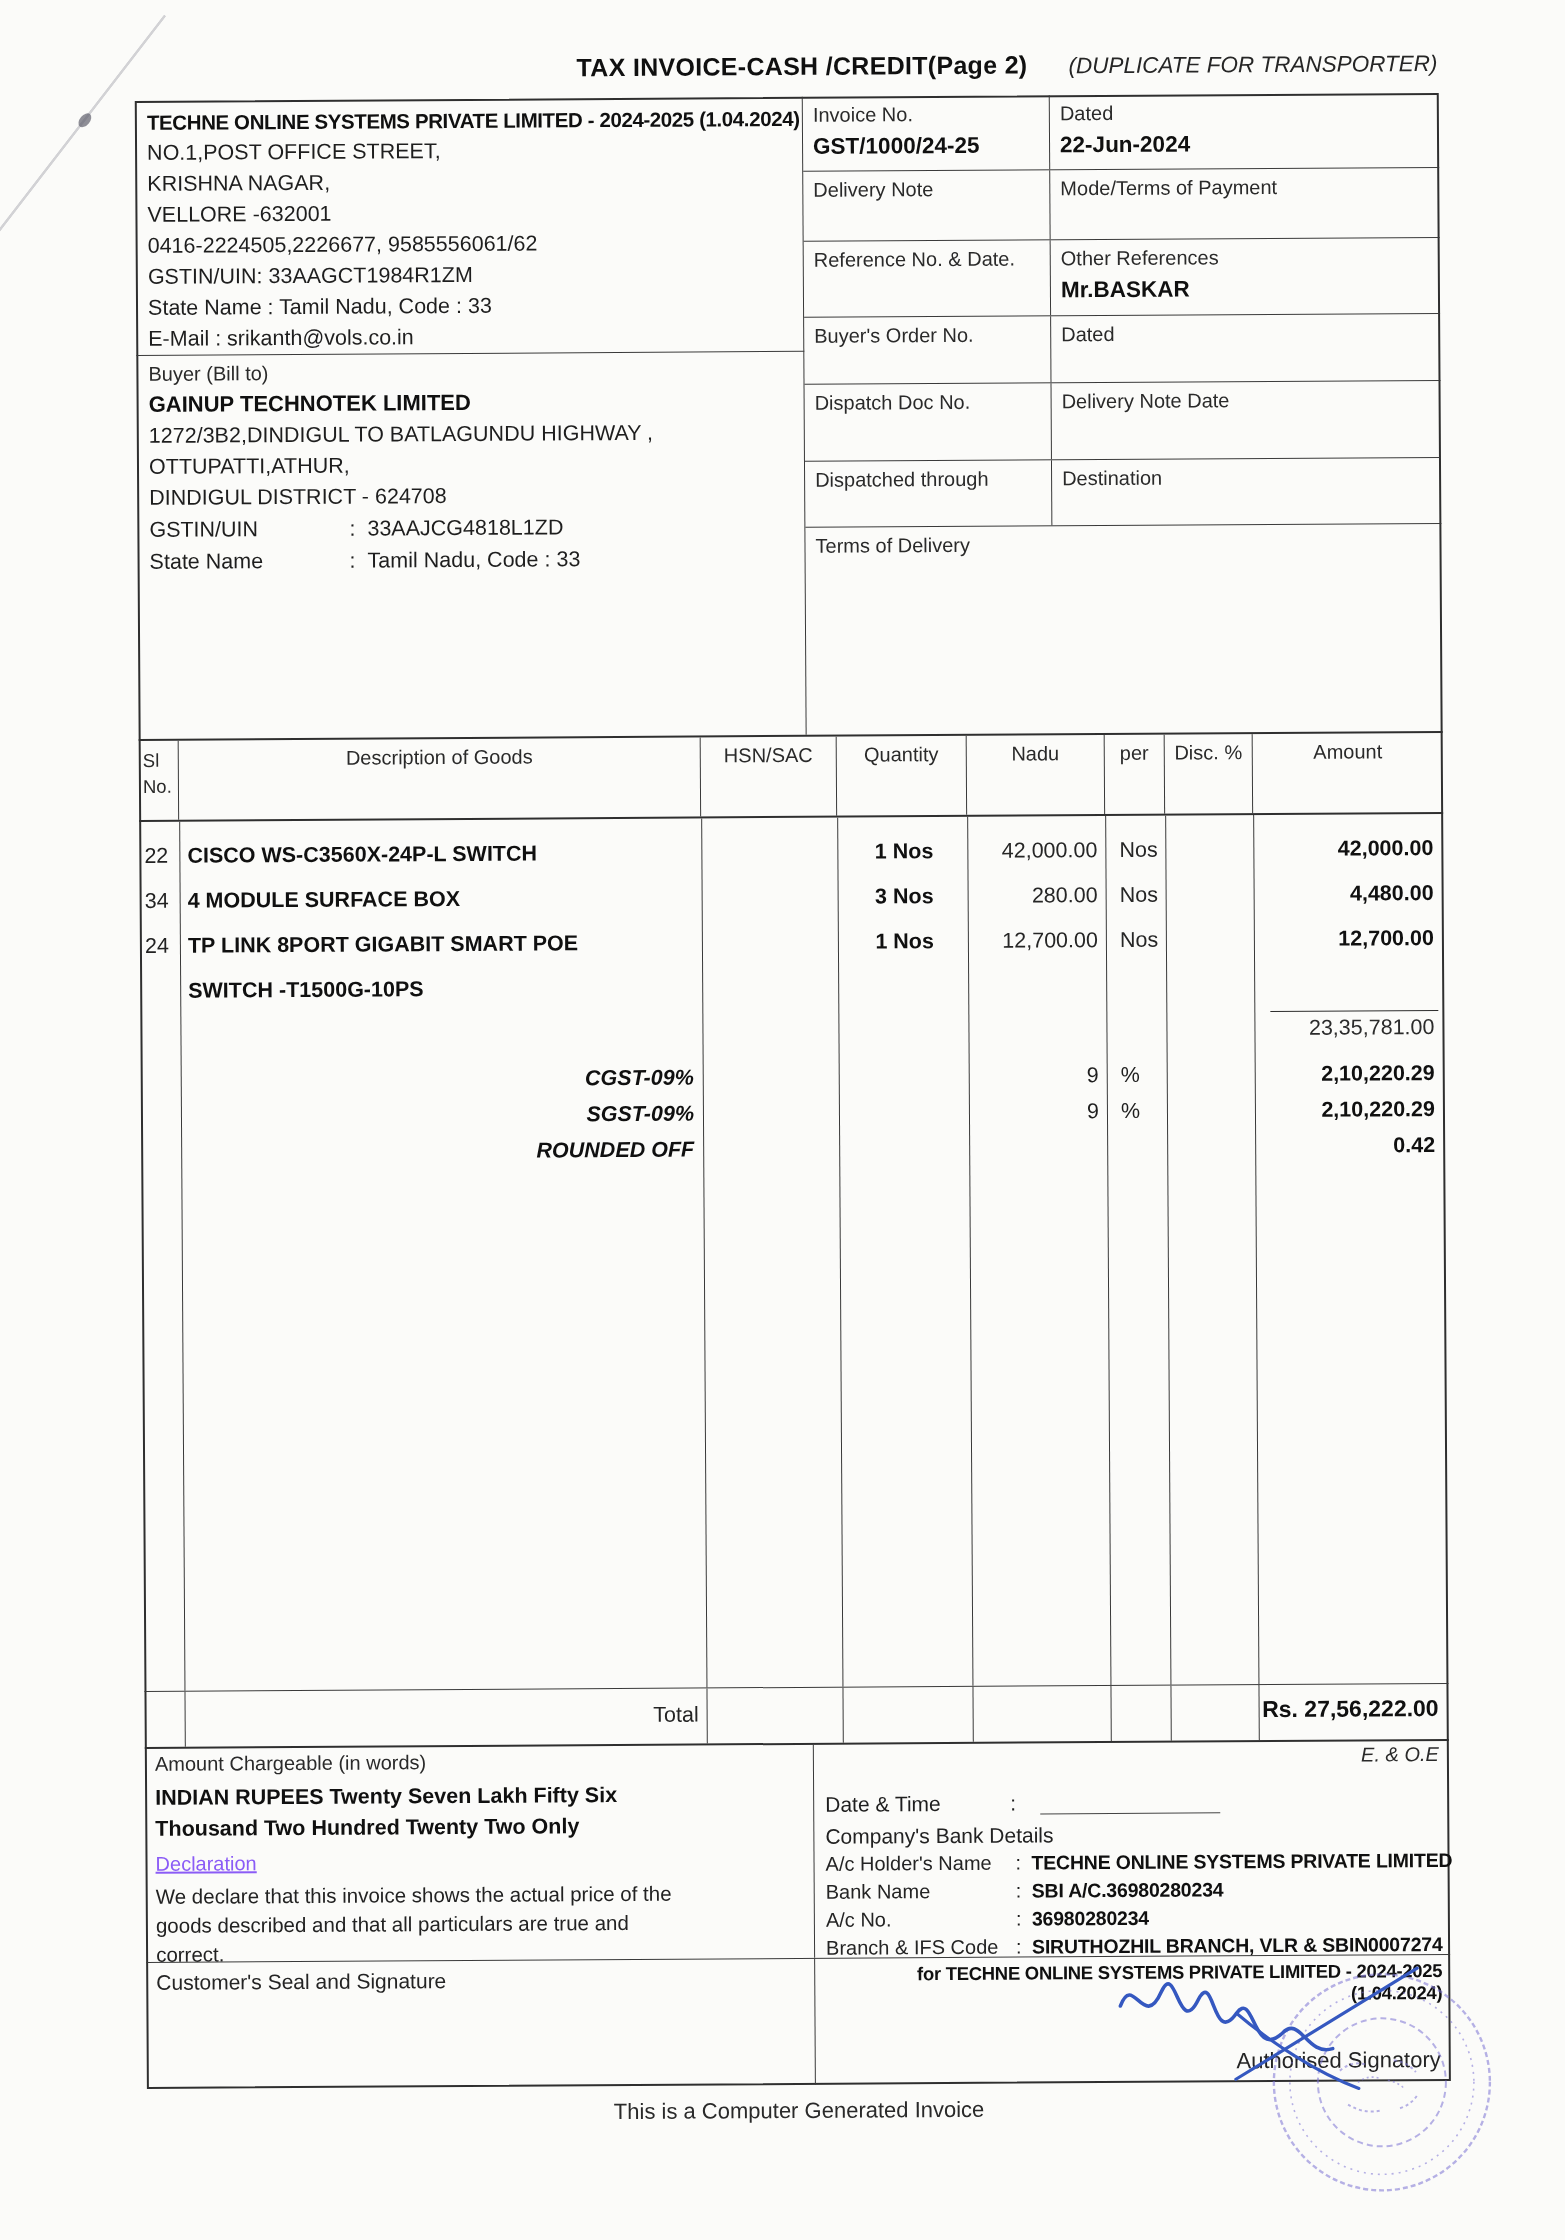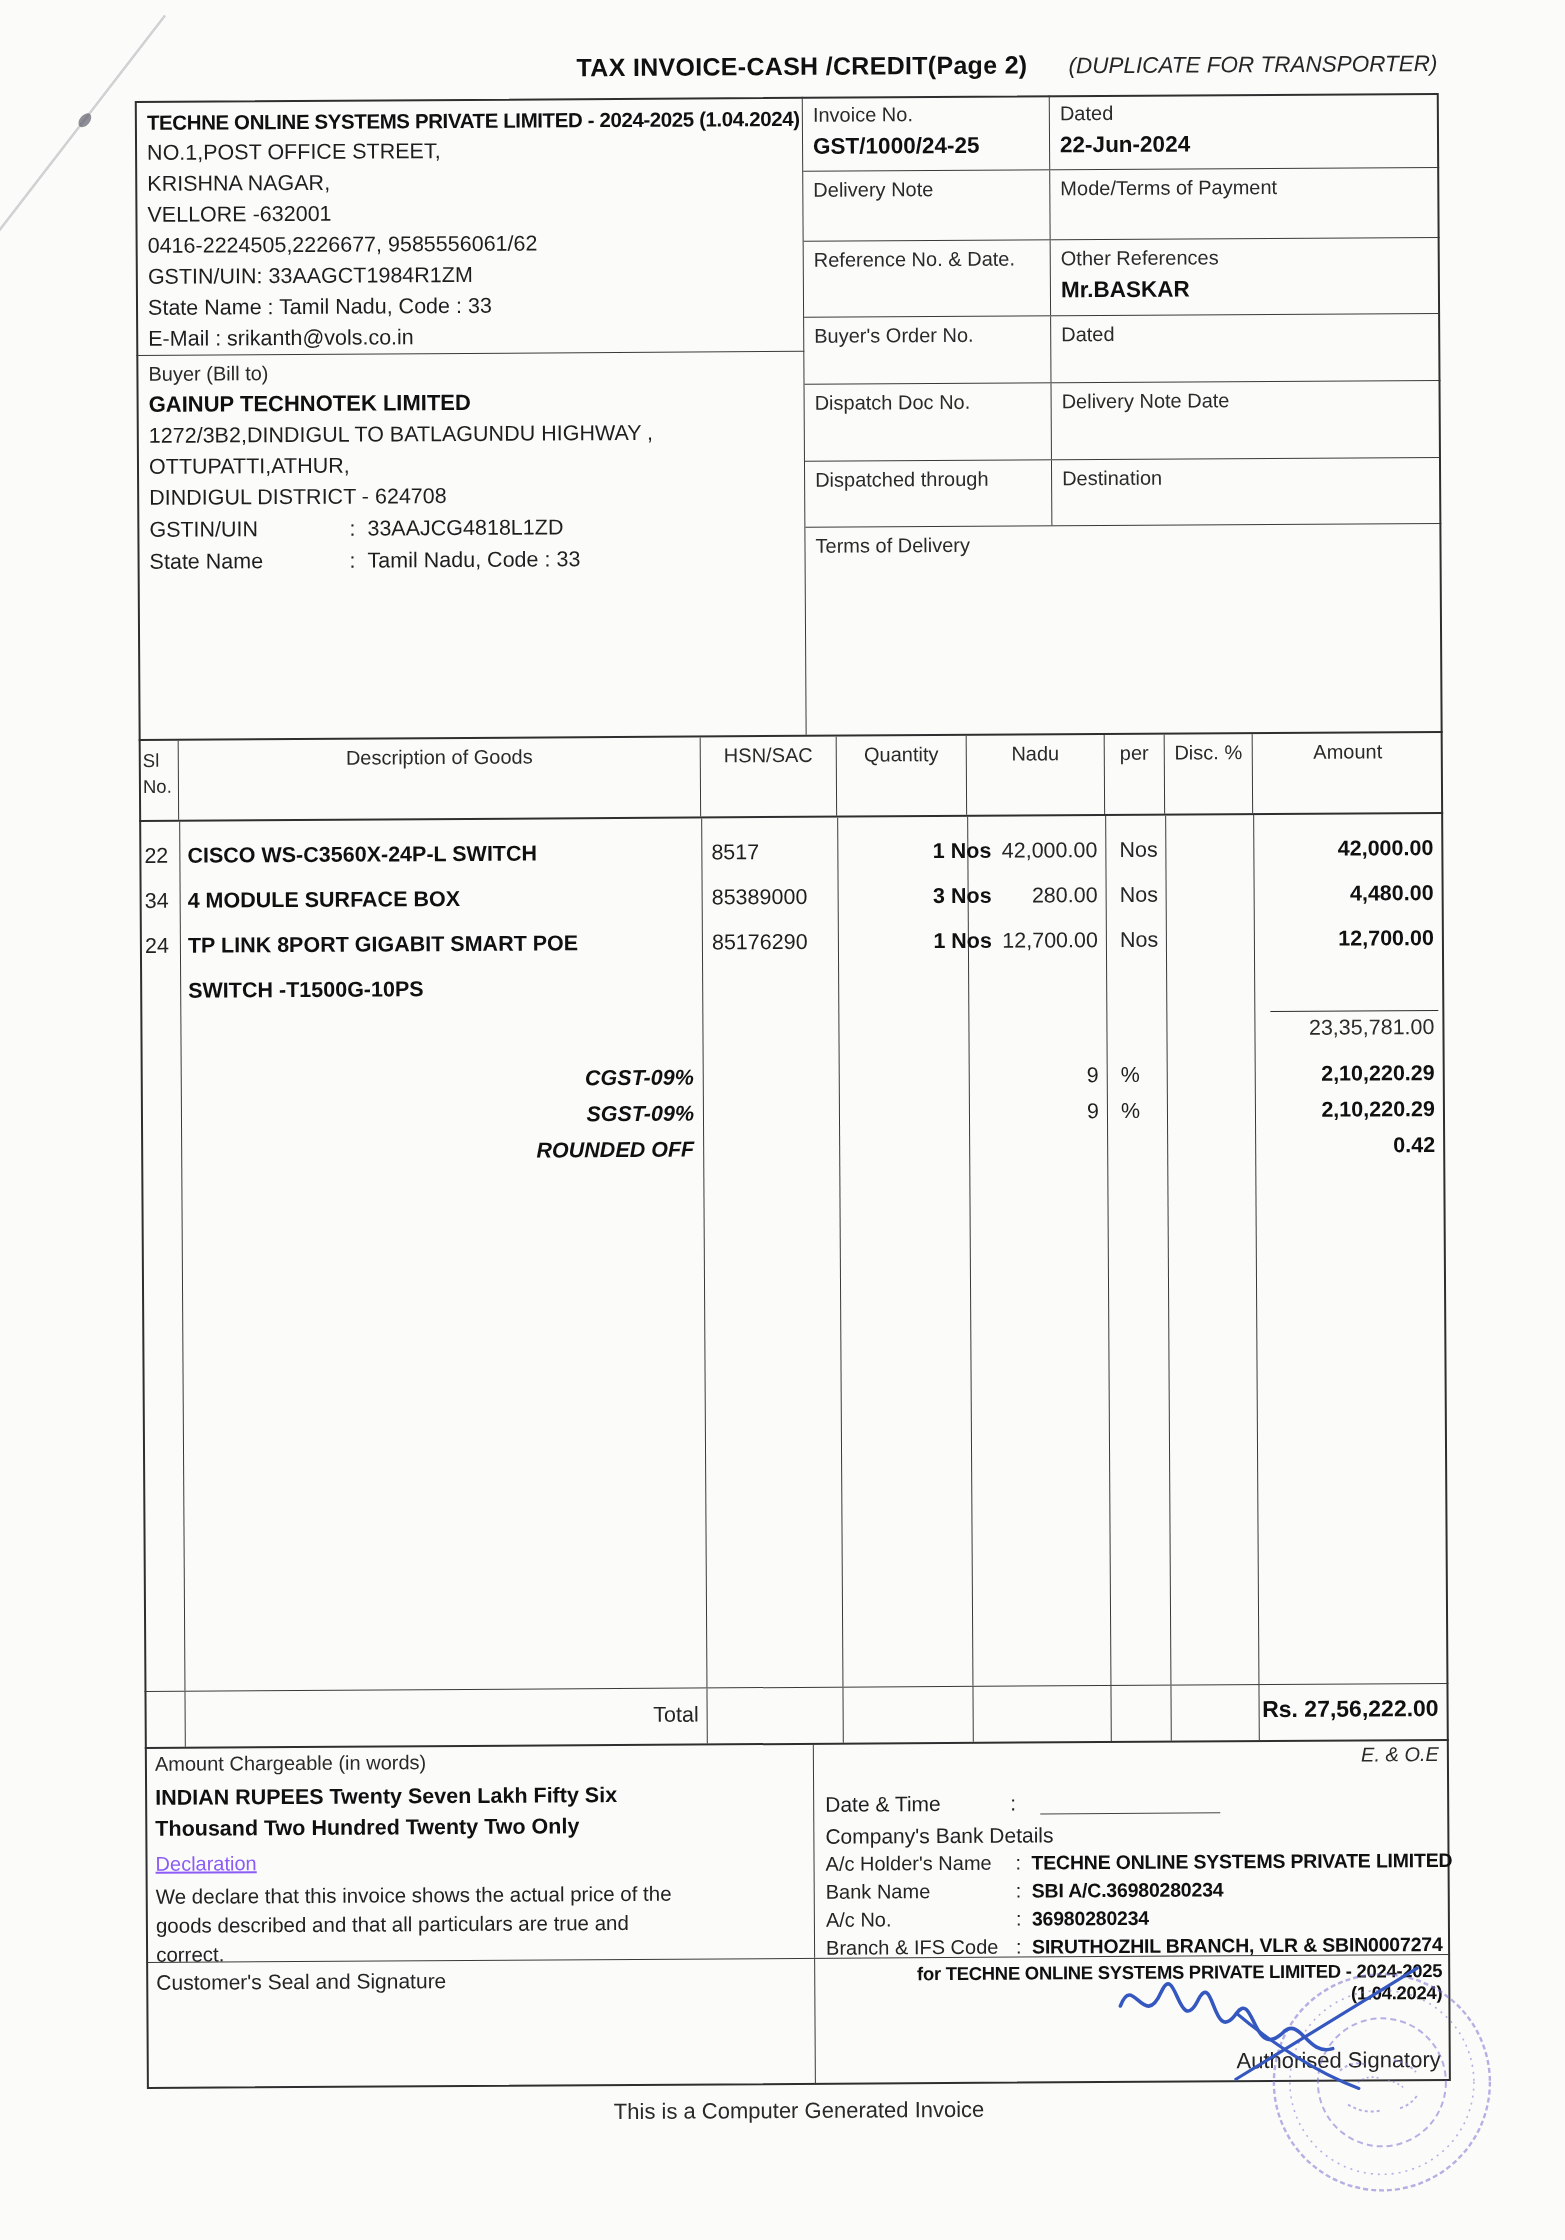--- a/index.html
+++ b/index.html
@@ -54,21 +54,21 @@
     display:grid;grid-template-columns:40px 522px 136px 130px 138px 60px 88px 190px;}
   .th{box-sizing:border-box;border-right:1.5px solid var(--line);font-size:20px;color:#2a2a2a;text-align:center;padding-top:7px;}
   .th:last-child{border-right:none;}
   .th.si{text-align:left;padding-left:4px;font-size:18.5px;line-height:26px;}
   .tbody{left:0;top:721px;width:1304px;height:869px;}
   .colline{position:absolute;top:0;bottom:0;width:0;border-left:1.5px solid var(--line);}
   .col-abs{position:absolute;top:12px;line-height:45px;font-size:21.5px;}
   .c-si{left:5px;width:34px;color:#222;}
   .c-desc{left:48px;width:420px;font-weight:bold;color:var(--ink-bold);}
   .c-hsn{left:572px;width:122px;}
-  .c-qty{left:734px;width:118px;text-align:right;font-weight:bold;color:var(--ink-bold);}
+  .c-qty{left:676px;width:118px;text-align:right;font-weight:bold;color:var(--ink-bold);}
   .c-rate{left:836px;width:122px;text-align:right;color:#262626;}
   .c-per{left:980px;width:44px;color:#262626;}
   .c-amt{left:1120px;width:174px;text-align:right;font-weight:bold;color:var(--ink-bold);}
   .subtotal-rule{position:absolute;left:1130px;top:196px;width:168px;border-top:1.5px solid #2c2c2c;}
   .subtotal-val{position:absolute;left:1120px;top:201px;width:174px;text-align:right;font-size:21.5px;color:#2b2b2b;}
   .charge-row{position:absolute;left:0;width:1304px;height:32px;font-size:21.5px;}
   .charge-desc{position:absolute;left:48px;width:505px;text-align:right;font-weight:bold;font-style:italic;color:var(--ink-bold);}
   .charge-rate{position:absolute;left:836px;width:122px;text-align:right;}
   .charge-per{position:absolute;left:980px;width:44px;}
   .charge-amt{position:absolute;left:1120px;width:174px;text-align:right;font-weight:bold;color:var(--ink-bold);}
@@ -235,25 +235,20 @@
         <div class="col-abs c-si">
           <div>22</div>
           <div>34</div>
           <div>24</div>
         </div>
         <div class="col-abs c-desc">
           <div>CISCO WS-C3560X-24P-L SWITCH</div>
           <div>4 MODULE SURFACE BOX</div>
           <div>TP LINK 8PORT GIGABIT SMART POE SWITCH -T1500G-10PS</div>
         </div>
-        <div class="col-abs c-hsn">
-          <div>8517</div>
-          <div>85389000</div>
-          <div>85176290</div>
-        </div>
         <div class="col-abs c-qty">
           <div>1 Nos</div>
           <div>3 Nos</div>
           <div>1 Nos</div>
         </div>
         <div class="col-abs c-rate">
           <div>42,000.00</div>
           <div>280.00</div>
           <div>12,700.00</div>
         </div>

